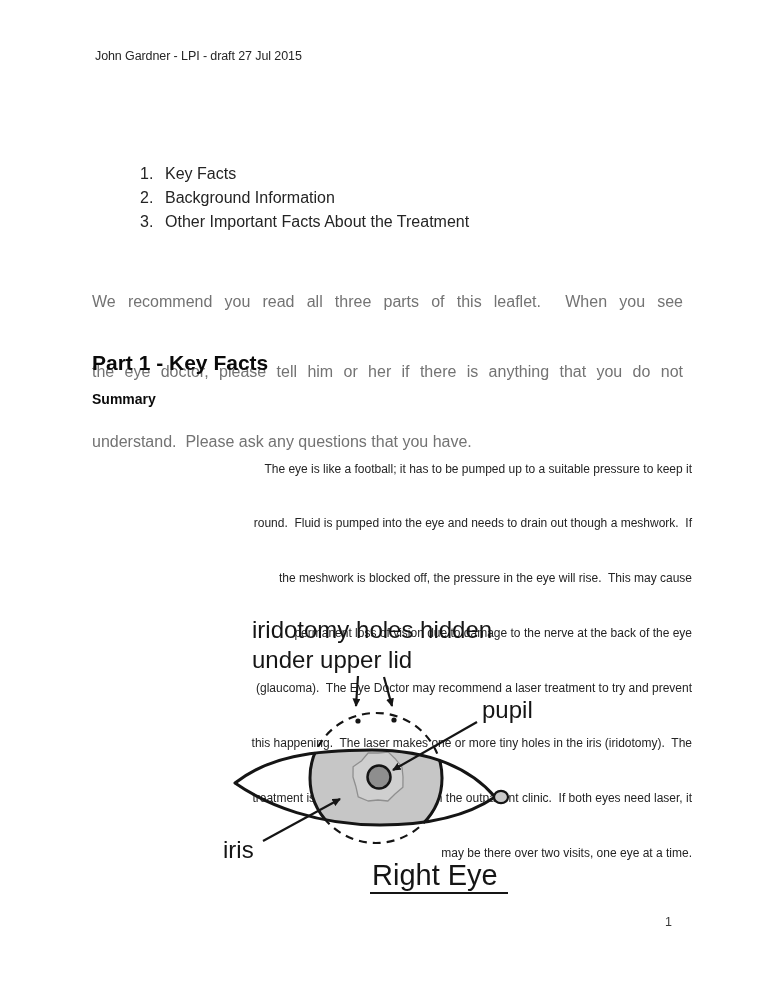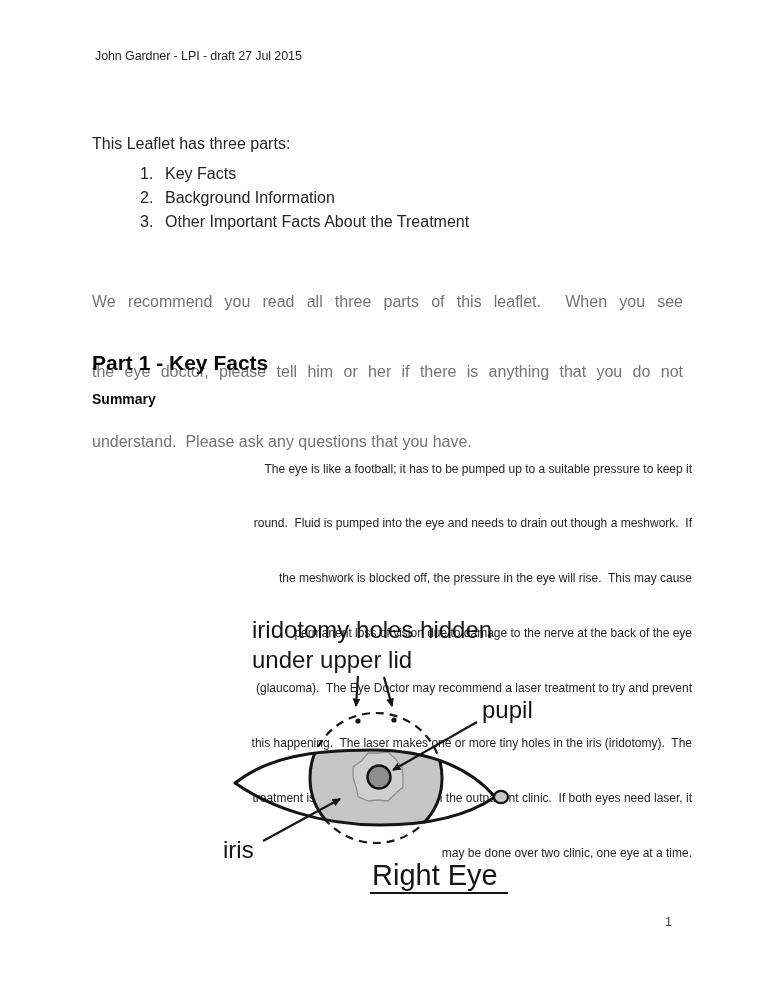--- a/index.html
+++ b/index.html
@@ -26,21 +26,20 @@
   .diagram-svg text{font-family:"Liberation Sans","DejaVu Sans",sans-serif;fill:#151515;}
 </style>
 </head>
 <body>
 
 <div class="page">
 
   <div class="abs doc-header">John Gardner - LPI - draft 27 Jul 2015</div>
 
 
-  <div class="abs lead">This Leaflet has three parts:</div>
 
   <div class="abs num-list">
     <div class="row">
       <span class="num">1.</span>
       <span>Key Facts</span>
     </div>
     <div class="row">
       <span class="num">2.</span>
       <span>Background Information</span>
     </div>
@@ -60,21 +59,21 @@
   <h3 class="abs h3" style="margin:0;">Summary</h3>
 
   <div class="abs body-para">
     <div>The eye is like a football; it has to be pumped up to a suitable pressure to keep it</div>
     <div>round.  Fluid is pumped into the eye and needs to drain out though a meshwork.  If</div>
     <div>the meshwork is blocked off, the pressure in the eye will rise.  This may cause</div>
     <div>permanent loss of vision due to damage to the nerve at the back of the eye</div>
     <div>(glaucoma).  The Eye Doctor may recommend a laser treatment to try and prevent</div>
     <div>this happening.  The laser makes one or more tiny holes in the iris (iridotomy).  The</div>
     <div>treatment is common and is done in the outpatient clinic.  If both eyes need laser, it</div>
-    <div>may be done over two clinic, one eye at a time.</div>
+    <div>may be there over two visits, one eye at a time.</div>
   </div>
 
   <svg class="abs diagram-svg" width="350" height="300" viewBox="200 605 350 300">
     <defs>
       <marker id="arrowhead" markerWidth="9" markerHeight="8" refX="7.5" refY="4" orient="auto" markerUnits="userSpaceOnUse">
         <path d="M0,0 L8.5,4 L0,8 Z" fill="#151515"></path>
       </marker>
       <clipPath id="lidClip">
         <path d="M 235,783 C 268,757 312,750 372,750 C 432,750 472,770 495,797 C 473,812 440,825 380,825 C 318,825 268,806 235,783 Z"></path>
       </clipPath>

